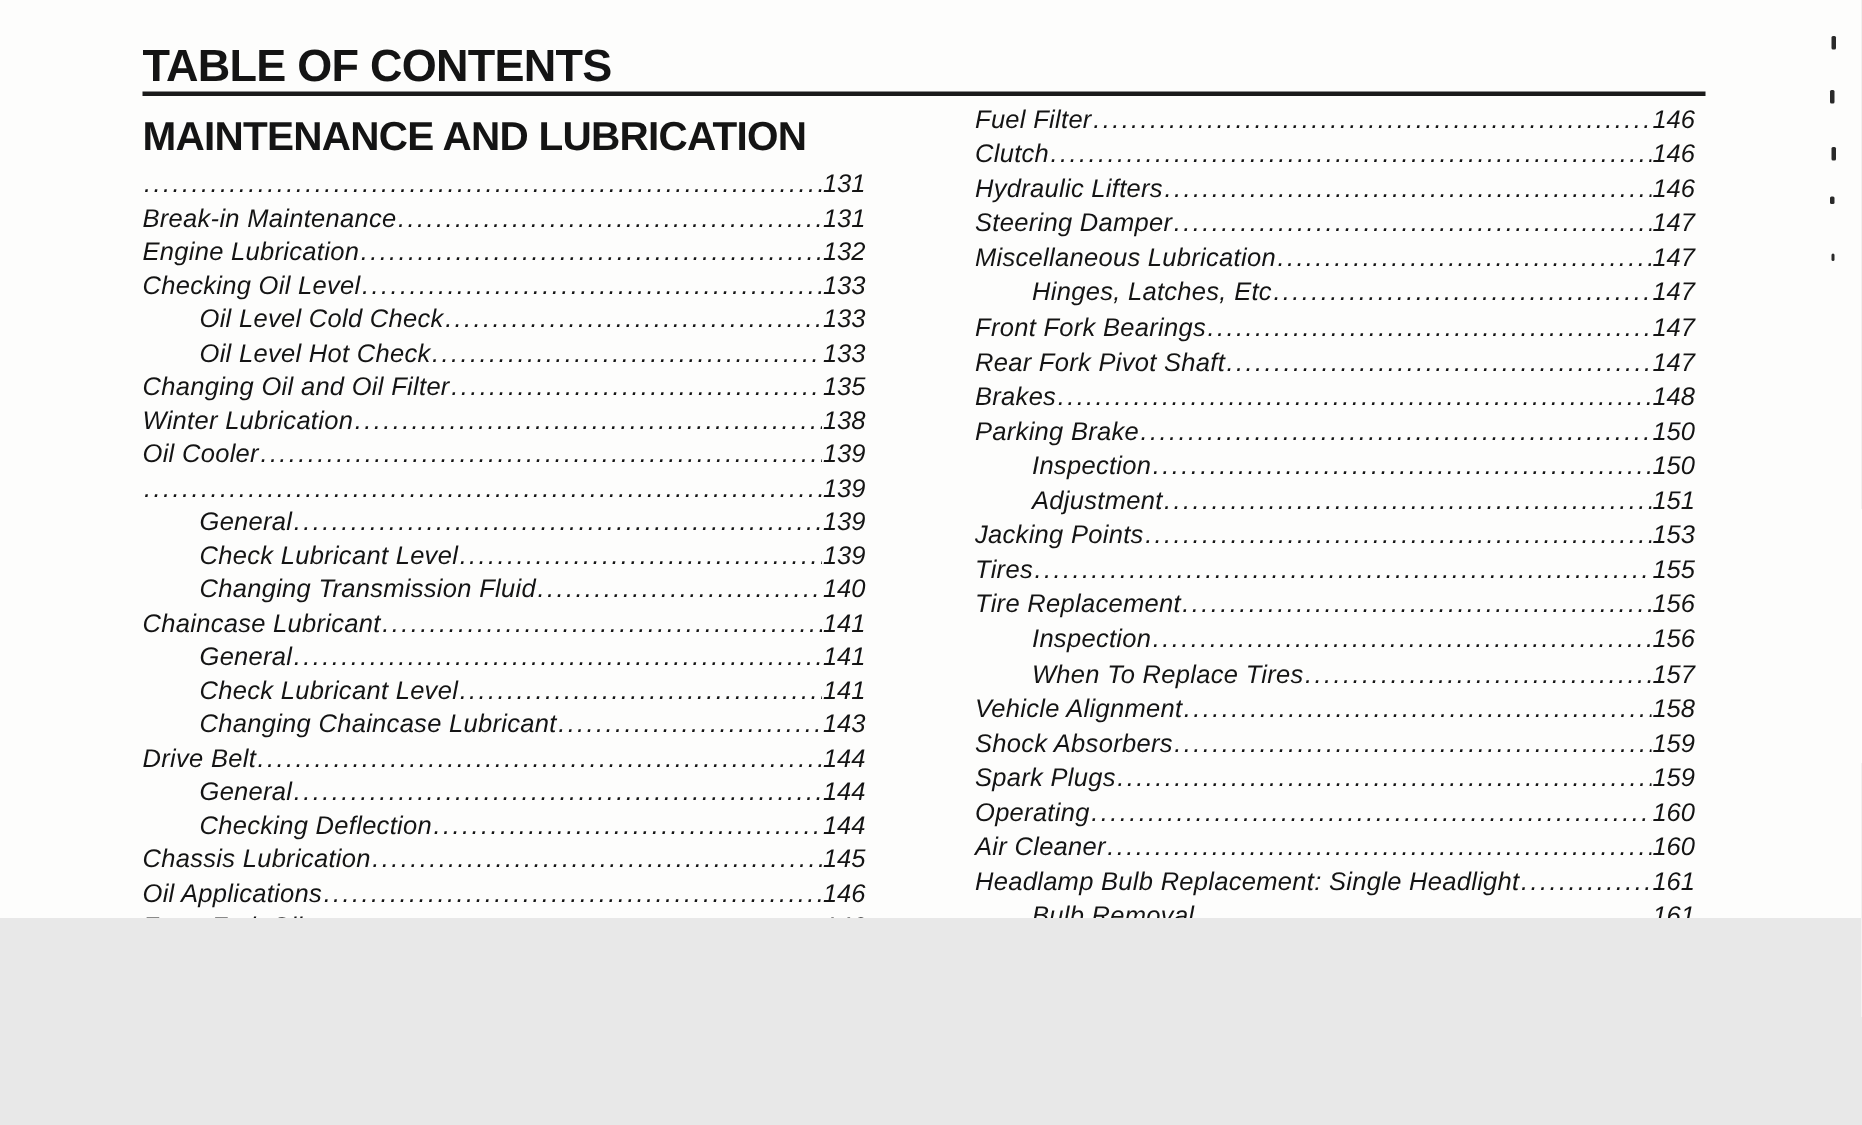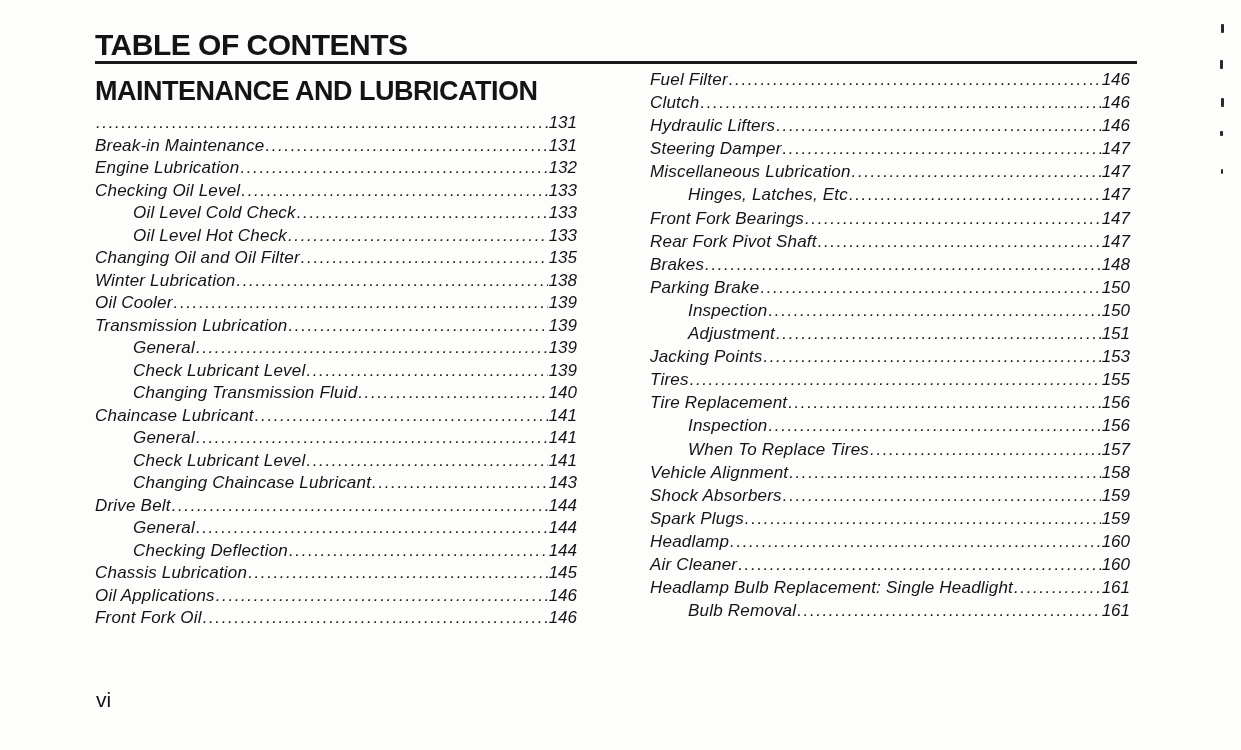--- a/index.html
+++ b/index.html
@@ -3,21 +3,21 @@
 <meta charset="utf-8">
 <style>
   html, body {
     margin: 0;
     padding: 0;
     background: #e8e8e8;
   }
   .page {
     position: relative;
     width: 1241px;
-    height: 750px;
+    height: 612px;
     background: #fdfdfc;
     overflow: hidden;
     font-family: "Liberation Sans", sans-serif;
     color: #141414;
   }
   .title {
     position: absolute;
     left: 95px;
     top: 28px;
     margin: 0;
@@ -130,21 +130,20 @@
         <span class="toc-label">Winter Lubrication</span>
         <span class="toc-leader"></span>
         <span class="toc-page">138</span>
       </div>
       <div class="toc-row">
         <span class="toc-label">Oil Cooler</span>
         <span class="toc-leader"></span>
         <span class="toc-page">139</span>
       </div>
       <div class="toc-row">
-        <span class="toc-label">Transmission Lubrication</span>
         <span class="toc-leader"></span>
         <span class="toc-page">139</span>
       </div>
       <div class="toc-row indent">
         <span class="toc-label">General</span>
         <span class="toc-leader"></span>
         <span class="toc-page">139</span>
       </div>
       <div class="toc-row indent">
         <span class="toc-label">Check Lubricant Level</span>
@@ -302,21 +301,21 @@
         <span class="toc-label">Shock Absorbers</span>
         <span class="toc-leader"></span>
         <span class="toc-page">159</span>
       </div>
       <div class="toc-row">
         <span class="toc-label">Spark Plugs</span>
         <span class="toc-leader"></span>
         <span class="toc-page">159</span>
       </div>
       <div class="toc-row">
-        <span class="toc-label">Headlamp</span>
+        <span class="toc-label">Operating</span>
         <span class="toc-leader"></span>
         <span class="toc-page">160</span>
       </div>
       <div class="toc-row">
         <span class="toc-label">Air Cleaner</span>
         <span class="toc-leader"></span>
         <span class="toc-page">160</span>
       </div>
       <div class="toc-row">
         <span class="toc-label">Headlamp Bulb Replacement: Single Headlight</span>

